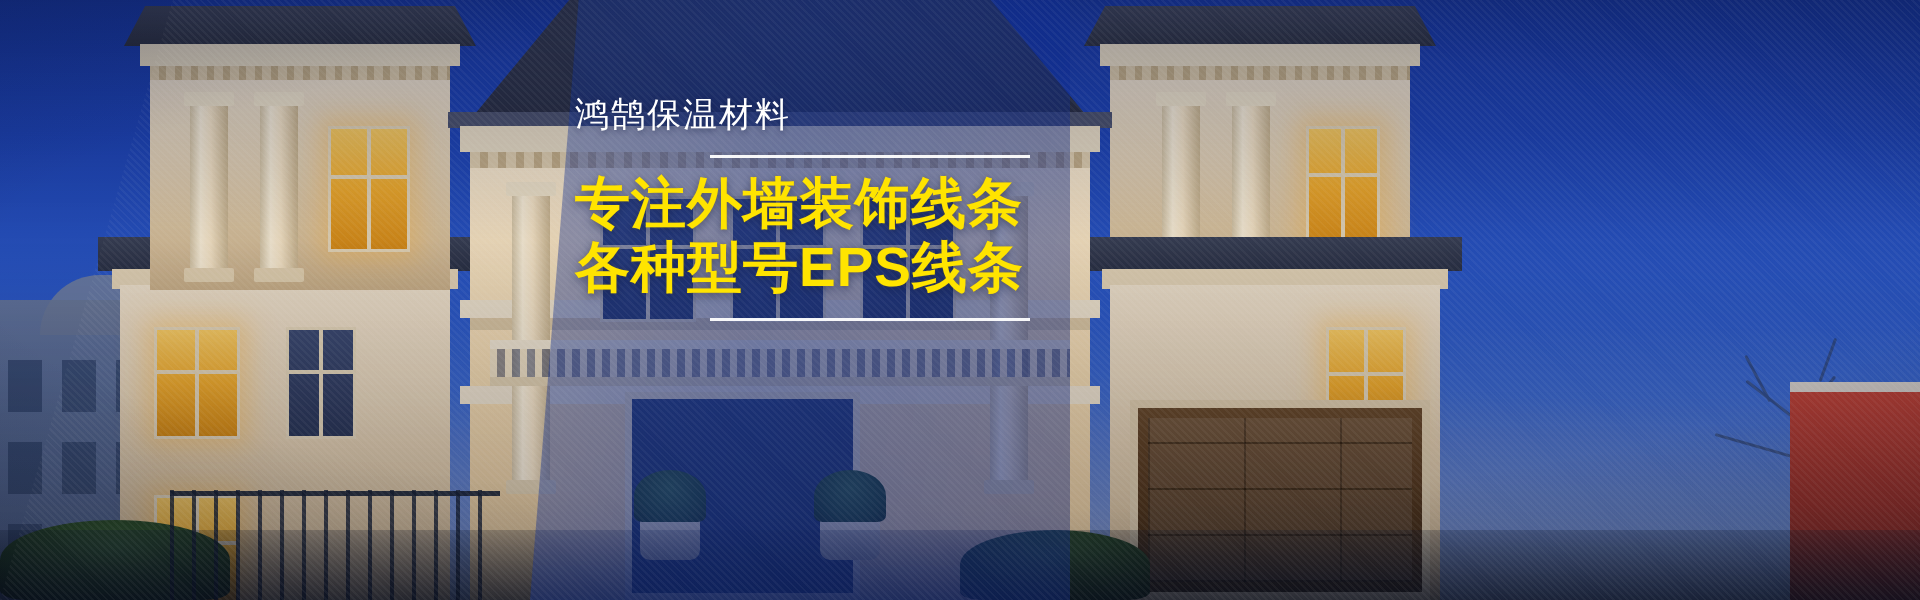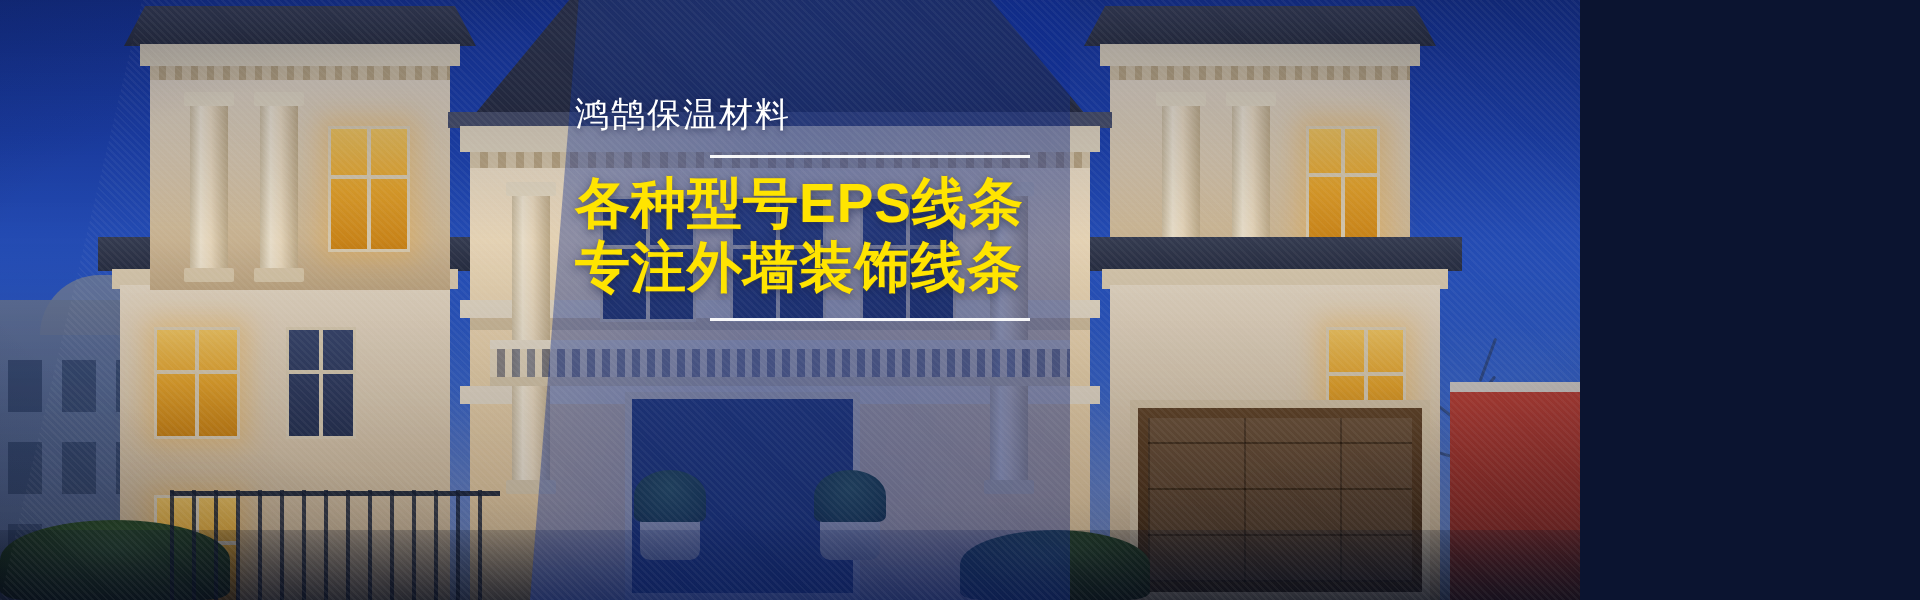--- a/index.html
+++ b/index.html
@@ -1,21 +1,21 @@
 <!DOCTYPE html>
 <html><head>
 <meta charset="utf-8">
 <title>Banner</title>
 <style>
   html,body{margin:0;padding:0;background:#0b1430;}
   *{box-sizing:border-box;}
 
   .banner{
     position:relative;
-    width:1580px;
+    width:1920px;
     height:600px;
     overflow:hidden;
     font-family:"Liberation Sans","DejaVu Sans",sans-serif;
     background:#1a3a8f;
   }
 
   
   .photo{position:absolute;inset:0;overflow:hidden;}
 
   
@@ -403,21 +403,21 @@
 
   <div class="panel"></div>
   <div class="panel-hatch"></div>
 
   <div class="content">
 
     <div class="brand">鸿鹄保温材料</div>
 
     <div class="rule"></div>
 
+    <div class="headline">专注外墙装饰线条</div>
+
     <div class="headline">各种型号EPS线条</div>
 
-    <div class="headline">专注外墙装饰线条</div>
-
     <div class="rule rule-lower"></div>
 
   </div>
 
 </div>
 
 </body></html>

